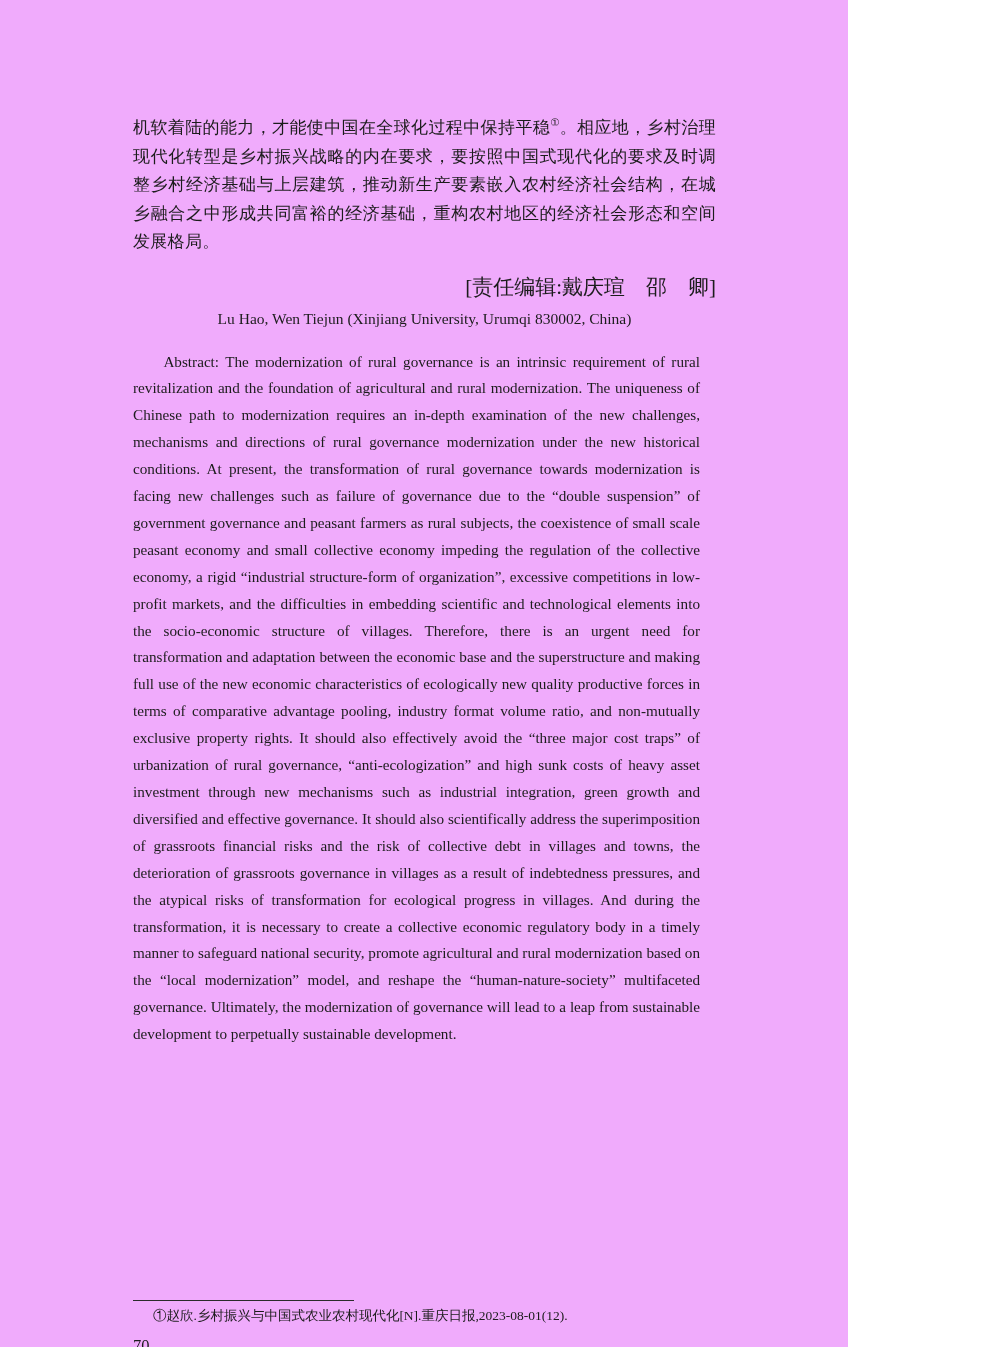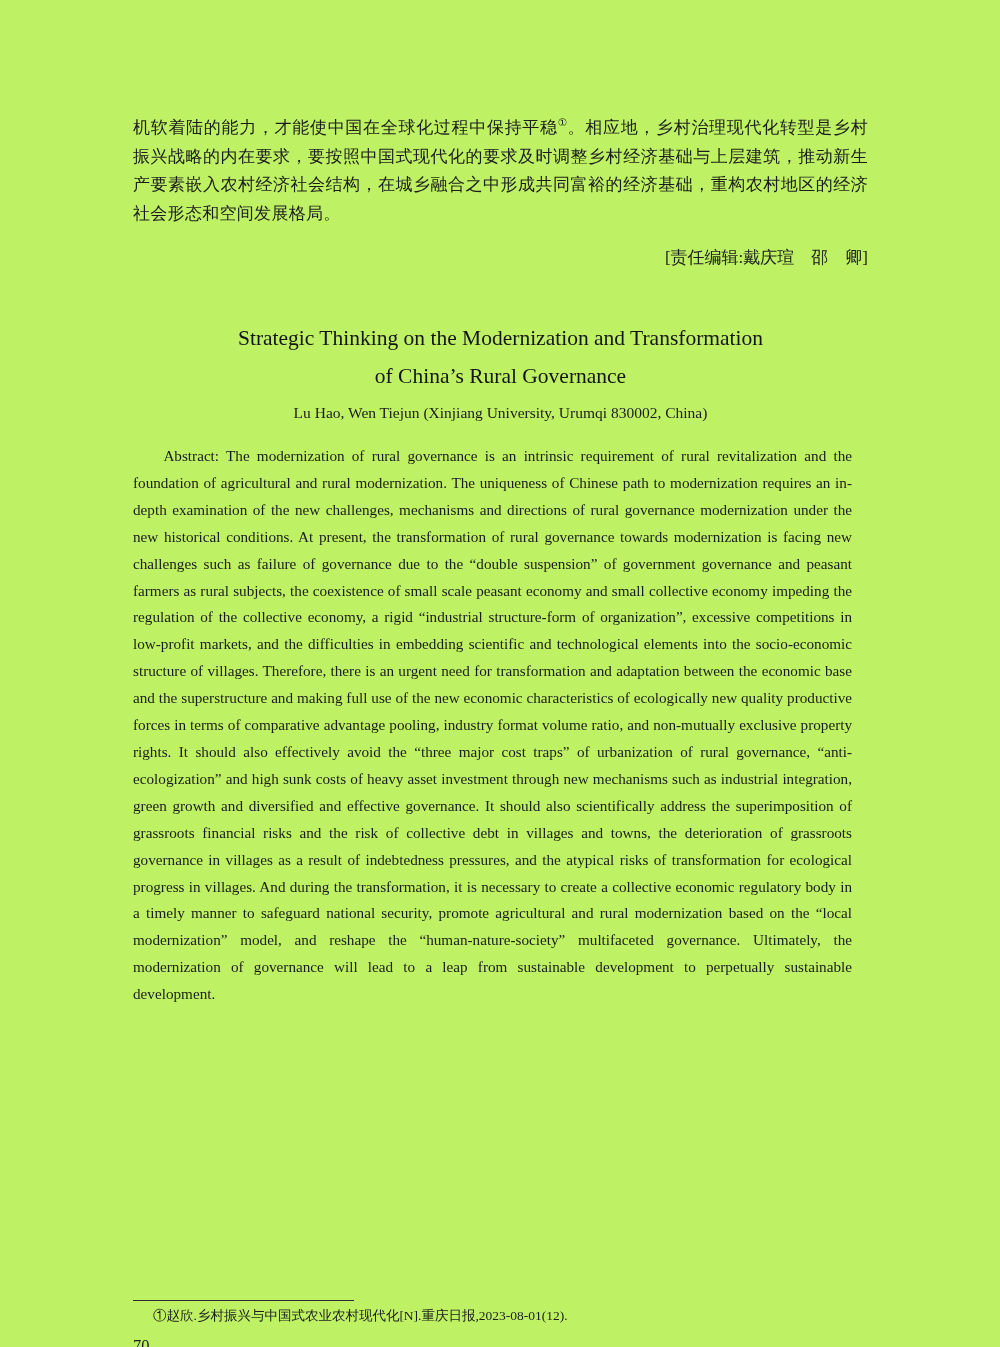--- a/index.html
+++ b/index.html
@@ -1,20 +1,20 @@
 <!DOCTYPE html>
 <html><head>
 <meta charset="utf-8">
 <style>
   html, body { margin: 0; padding: 0; background: #ffffff; }
   .page {
     position: relative;
-    width: 1000px;
+    width: 848px;
     height: 1347px;
-    background: #bef264;
+    background: #f0abfc;
     font-family: "Liberation Serif", "DejaVu Serif", serif;
     color: #1c1c1c;
     box-sizing: border-box;
     overflow: hidden;
   }
   .content {
     position: absolute;
     left: 133px;
     right: 132px;
     top: 114px;
@@ -28,21 +28,21 @@
   }
   .cn-para.indent { text-indent: 2em; }
   .fn-mark {
     font-size: 10.5px;
     vertical-align: super;
     line-height: 0;
     letter-spacing: 0;
   }
   .editor-line {
     margin: 16px 0 0 0;
-    font-size: 17px;
+    font-size: 21px;
     line-height: 28px;
     text-align: right;
   }
   .article-title {
     margin: 47px 0 0 0;
     font-size: 21.5px;
     font-weight: normal;
     line-height: 38px;
     text-align: center;
     color: #151515;
@@ -96,24 +96,20 @@
 <body>
 
 <div class="page">
   <div class="content">
 
     <p class="cn-para"><span>机软着陆的能力，才能使中国在全球化过程中保持平稳</span><sup class="fn-mark">①</sup><span>。相应地，乡村治理现代化转型是乡村振兴战略的内在要求，要按照中国式现代化的要求及时调整乡村经济基础与上层建筑，推动新生产要素嵌入农村经济社会结构，在城乡融合之中形成共同富裕的经济基础，重构农村地区的经济社会形态和空间发展格局。</span></p>
 
 
     <p class="editor-line">[责任编辑:戴庆瑄　邵　卿]</p>
 
-    <h1 class="article-title">
-      <span class="title-line">Strategic Thinking on the Modernization and Transformation</span>
-      <span class="title-line">of China’s Rural Governance</span>
-    </h1>
 
     <p class="authors">Lu Hao, Wen Tiejun (Xinjiang University, Urumqi 830002, China)</p>
 
     <p class="abstract"><span>Abstract: </span><span>The modernization of rural governance is an intrinsic requirement of rural revitalization and the foundation of agricultural and rural modernization. The uniqueness of Chinese path to modernization requires an in-depth examination of the new challenges, mechanisms and directions of rural governance modernization under the new historical conditions. At present, the transformation of rural governance towards modernization is facing new challenges such as failure of governance due to the “double suspension” of government governance and peasant farmers as rural subjects, the coexistence of small scale peasant economy and small collective economy impeding the regulation of the collective economy, a rigid “industrial structure-form of organization”, excessive competitions in low-profit markets, and the difficulties in embedding scientific and technological elements into the socio-economic structure of villages. Therefore, there is an urgent need for transformation and adaptation between the economic base and the superstructure and making full use of the new economic characteristics of ecologically new quality productive forces in terms of comparative advantage pooling, industry format volume ratio, and non-mutually exclusive property rights. It should also effectively avoid the “three major cost traps” of urbanization of rural governance, “anti-ecologization” and high sunk costs of heavy asset investment through new mechanisms such as industrial integration, green growth and diversified and effective governance. It should also scientifically address the superimposition of grassroots financial risks and the risk of collective debt in villages and towns, the deterioration of grassroots governance in villages as a result of indebtedness pressures, and the atypical risks of transformation for ecological progress in villages. And during the transformation, it is necessary to create a collective economic regulatory body in a timely manner to safeguard national security, promote agricultural and rural modernization based on the “local modernization” model, and reshape the “human-nature-society” multifaceted governance. Ultimately, the modernization of governance will lead to a leap from sustainable development to perpetually sustainable development.</span></p>
 
 
   </div>
 
   <div class="footnote-area">
     <div class="footnote-rule"></div>

